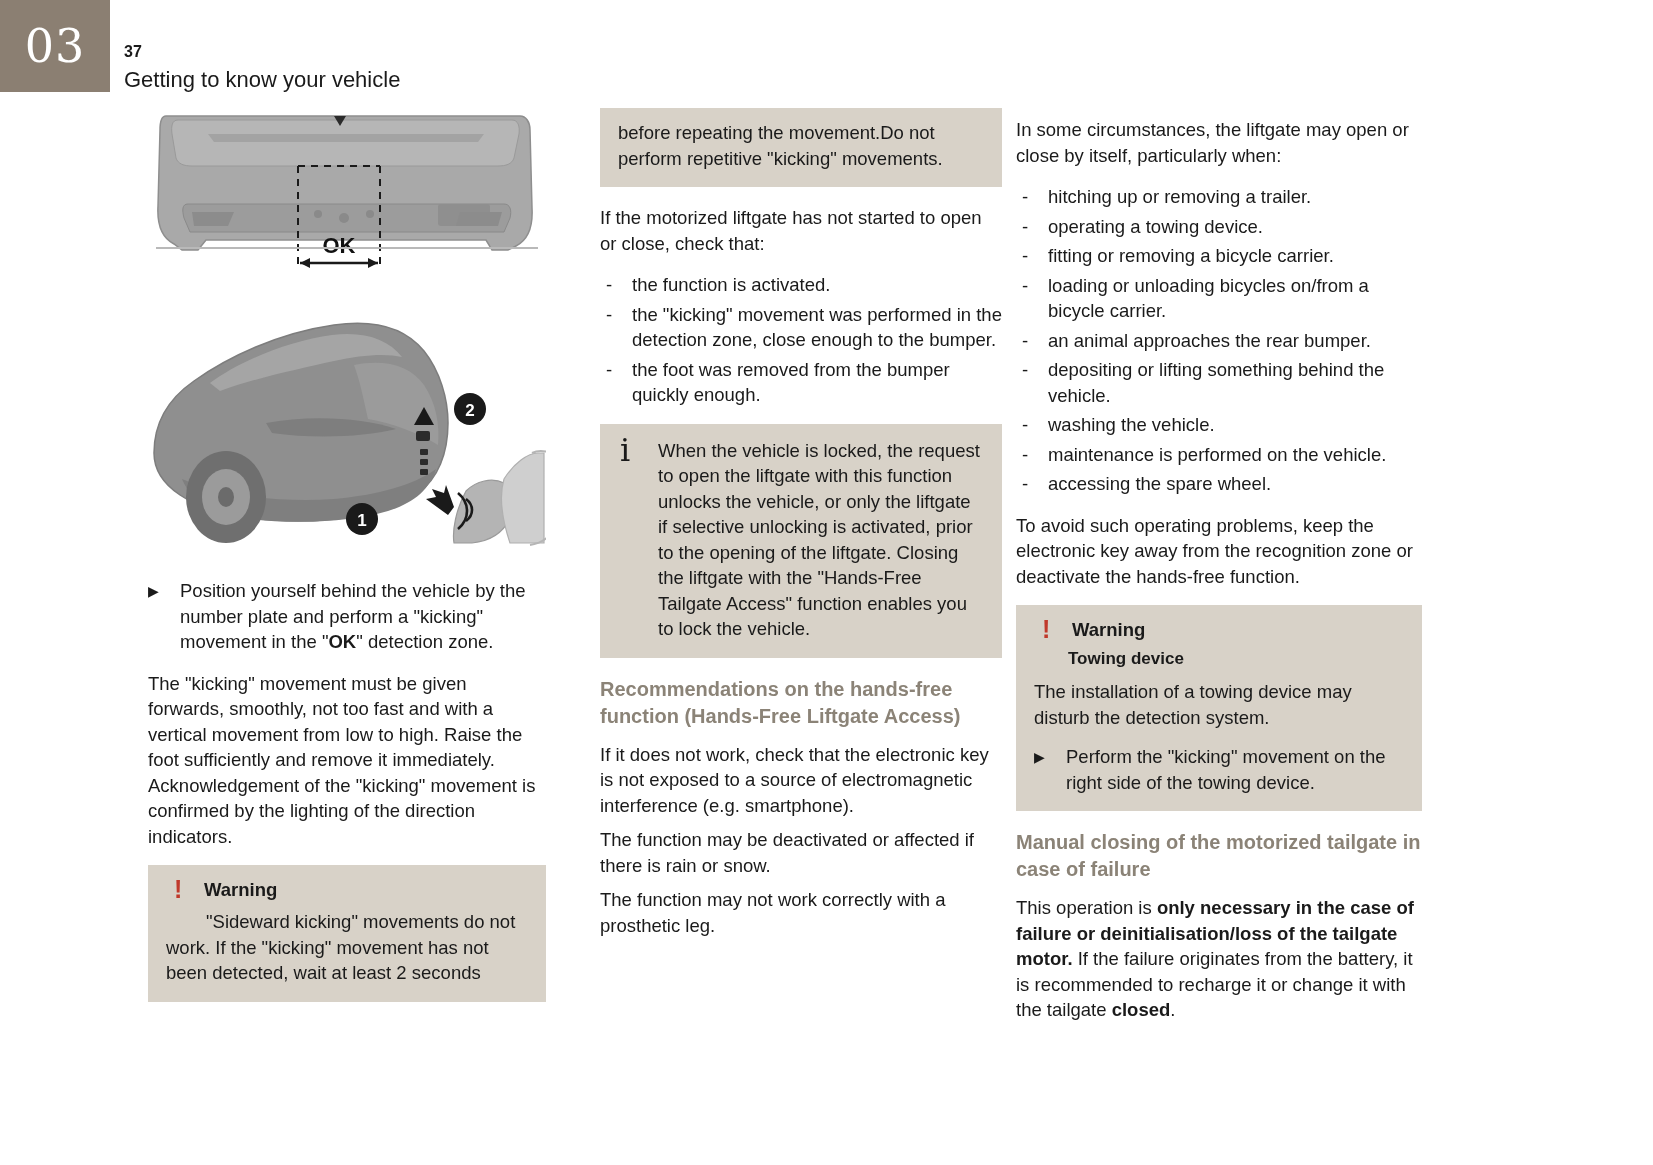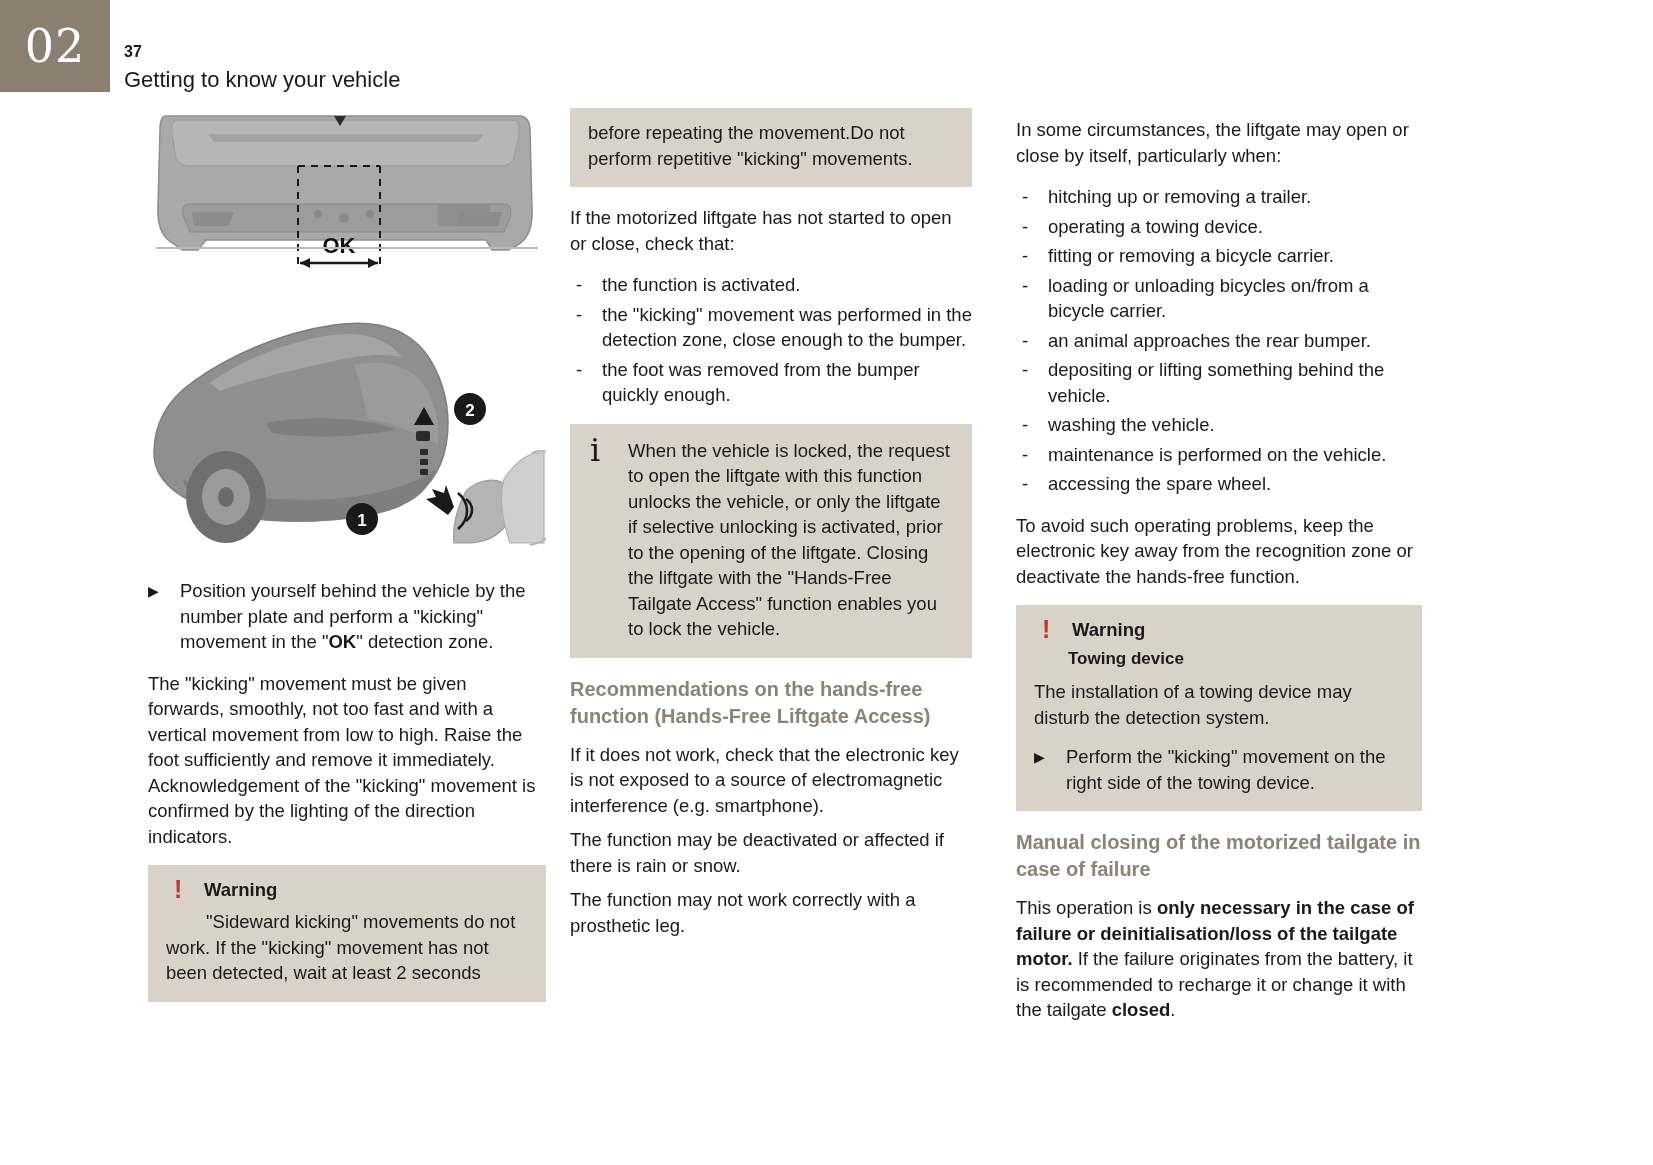--- a/index.html
+++ b/index.html
@@ -51,21 +51,21 @@
     line-height: 1.4;
     margin-top: 2px;
   }
 
   
   .col {
     position: absolute;
     top: 108px;
   }
   .col-1 { left: 148px;  width: 398px; }
-  .col-2 { left: 570px;  width: 402px; }
+  .col-2 { left: 600px;  width: 402px; }
   .col-3 { left: 1016px; width: 406px; }
 
   p.body, ul.dashes, .box p {
     font-size: 18.5px;
     line-height: 25.5px;
     margin: 0;
   }
   p.body { margin-bottom: 16px; margin-top: 9px; }
 
   
@@ -169,21 +169,21 @@
 
   .fig svg { display: block; }
 
   
   .indent-first { text-indent: 40px; }
 </style>
 </head>
 <body>
 
 <div class="chapter-tab">
-  <span>02</span>
+  <span>03</span>
 </div>
 <div class="header-text">
   <div class="page-number">37</div>
   <div class="chapter-title">Getting to know your vehicle</div>
 </div>
 
 <div class="col col-1">
 
   <div class="fig fig1">
     <svg width="398" height="185" viewBox="0 0 398 185">

